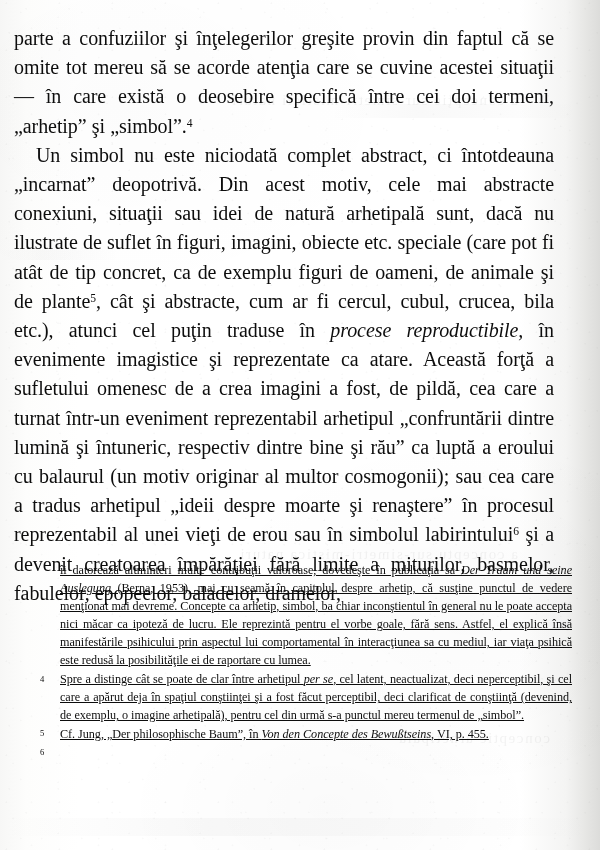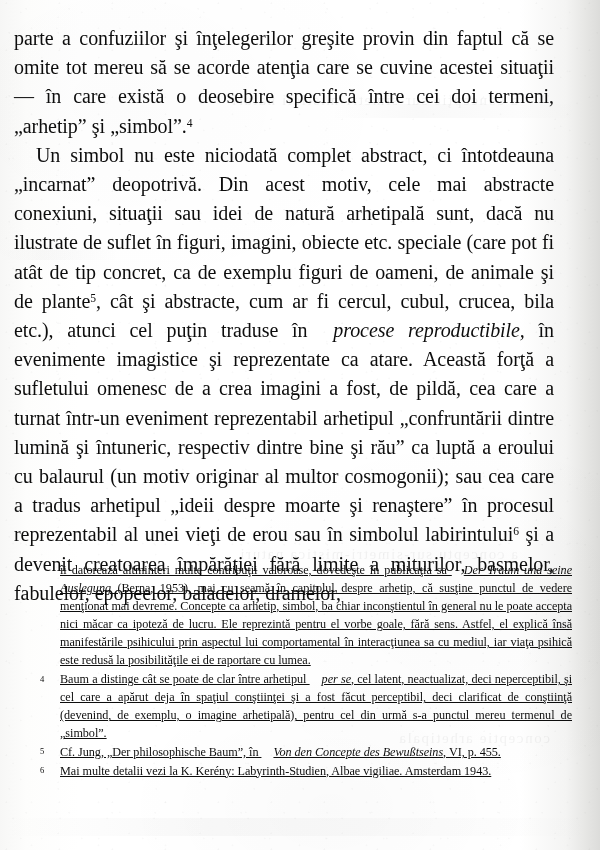--- a/index.html
+++ b/index.html
@@ -108,21 +108,21 @@
     left: 4px;
     top: -0.5px;
     font-size: 8.6px;
     line-height: 18.1px;
     width: 12px;
     text-align: left;
   }
 
   .note-cont { padding-left: 24px; }
 
-  i, .it { font-style: italic; margin-left: 12px; }
+  i, .it { font-style: italic; }
 
   
   .smudge {
     position: absolute;
     pointer-events: none;
     background: linear-gradient(90deg, rgba(0,0,0,0) 0%, rgba(80,80,80,0.035) 35%, rgba(80,80,80,0.02) 70%, rgba(0,0,0,0) 100%);
   }
   .smudge-1 { left: 0; top: 818px; width: 600px; height: 18px; }
   .smudge-2 { left: 330px; top: 104px; width: 250px; height: 14px; }
   .smudge-3 { left: 0; top: 250px; width: 120px; height: 10px; }
@@ -150,26 +150,26 @@
 
   </div>
 
   <div class="notes">
 
     <p class="note note-cont">
       <span class="note-marker"></span><span>îi datorează altminteri multe contribuţii valoroase, dovedeşte în publicaţia sa </span><i>Der Traum und seine Auslegung</i><span> (Berna, 1953), mai cu seamă în capitolul despre arhetip, că susţine punctul de vedere menţionat mai devreme. Concepte ca arhetip, simbol, ba chiar inconştientul în general nu le poate accepta nici măcar ca ipoteză de lucru. Ele reprezintă pentru el vorbe goale, fără sens. Astfel, el explică însă manifestările psihicului prin aspectul lui comportamental în interacţiunea sa cu mediul, iar viaţa psihică este redusă la posibilităţile ei de raportare cu lumea.</span>
     </p>
 
     <p class="note">
-      <span class="note-marker">4</span><span>Baum a distinge cât se poate de clar între arhetipul </span><i>per se</i><span>, cel latent, neactualizat, deci neperceptibil, şi cel care a apărut deja în spaţiul conştiinţei şi a fost făcut perceptibil, deci clarificat de conştiinţă (devenind, de exemplu, o imagine arhetipală), pentru cel din urmă s-a punctul mereu termenul de „simbol”.</span>
+      <span class="note-marker">4</span><span>Spre a distinge cât se poate de clar între arhetipul </span><i>per se</i><span>, cel latent, neactualizat, deci neperceptibil, şi cel care a apărut deja în spaţiul conştiinţei şi a fost făcut perceptibil, deci clarificat de conştiinţă (devenind, de exemplu, o imagine arhetipală), pentru cel din urmă s-a punctul mereu termenul de „simbol”.</span>
     </p>
 
     <p class="note">
       <span class="note-marker">5</span><span>Cf. Jung, „Der philosophische Baum”, în </span><i>Von den Concepte des Bewußtseins</i><span>, VI, p. 455.</span>
     </p>
 
     <p class="note">
-      <span class="note-marker">6</span><span>Mai multe detalii vezi la K. Kerény: Labyrinth-Studien, Albae vigiliae. Amsterdam 1943.</span>
+      <span class="note-marker">6</span>
     </p>
 
   </div>
 
 </div>
 
 </body></html>

